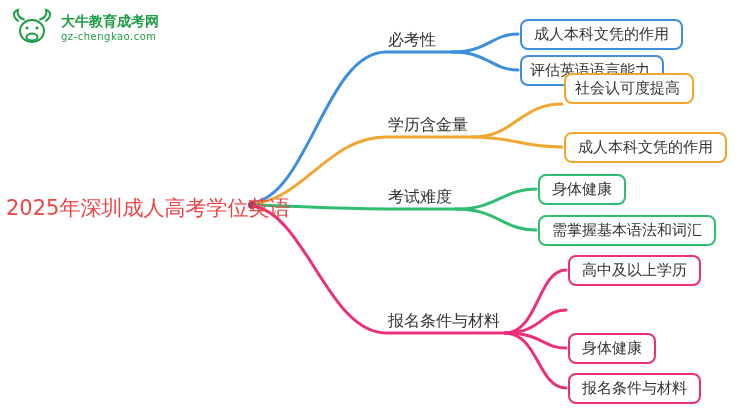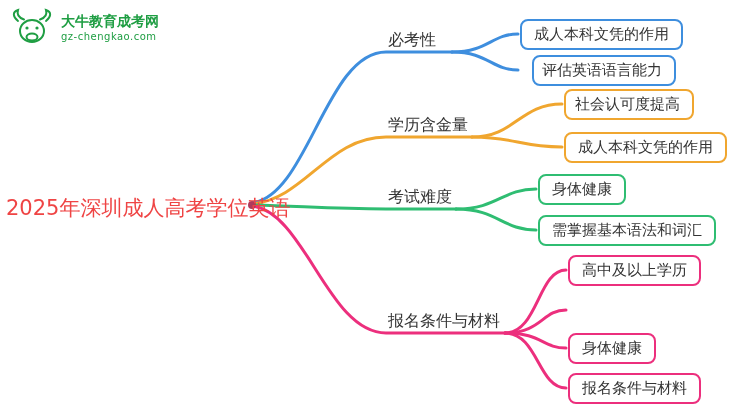--- a/index.html
+++ b/index.html
@@ -79,23 +79,23 @@
   </div>
 
   <div class="root-label">2025年深圳成人高考学位英语</div>
 
   <div class="branch-label" style="left:388px; top:30px;">必考性</div>
   <div class="branch-label" style="left:388px; top:115px;">学历含金量</div>
   <div class="branch-label" style="left:388px; top:187px;">考试难度</div>
   <div class="branch-label" style="left:388px; top:311px;text-align:right;">报名条件与材料</div>
 
   <div class="leaf" style="left: 520px; top: 19px; border-color: rgb(62, 142, 222);">成人本科文凭的作用</div>
-  <div class="leaf" style="left: 532px; top: 55px; border-color: rgb(62, 142, 222); padding-left: 8px;">评估英语语言能力</div>
+  <div class="leaf" style="left: 520px; top: 55px; border-color: rgb(62, 142, 222); padding-left: 8px;">评估英语语言能力</div>
 
-  <div class="leaf" style="left: 564px; top: 89px; border-color: rgb(240, 166, 47); padding-left: 9px;">社会认可度提高</div>
+  <div class="leaf" style="left: 564px; top: 73px; border-color: rgb(240, 166, 47); padding-left: 9px;">社会认可度提高</div>
   <div class="leaf" style="left: 564px; top: 132px; border-color: rgb(240, 166, 47);">成人本科文凭的作用</div>
 
   <div class="leaf" style="left: 538px; top: 174px; border-color: rgb(47, 189, 114);">身体健康</div>
   <div class="leaf" style="left: 568px; top: 255px; border-color: rgb(236, 47, 125);">高中及以上学历</div>
 
   <div class="leaf" style="left: 538px; top: 215px; border-color: rgb(47, 189, 114);">需掌握基本语法和词汇</div>
   <div class="leaf" style="left: 568px; top: 333px; border-color: rgb(236, 47, 125);">身体健康</div>
   <div class="leaf" style="left: 568px; top: 373px; border-color: rgb(236, 47, 125);">报名条件与材料</div>
 
 </div>

